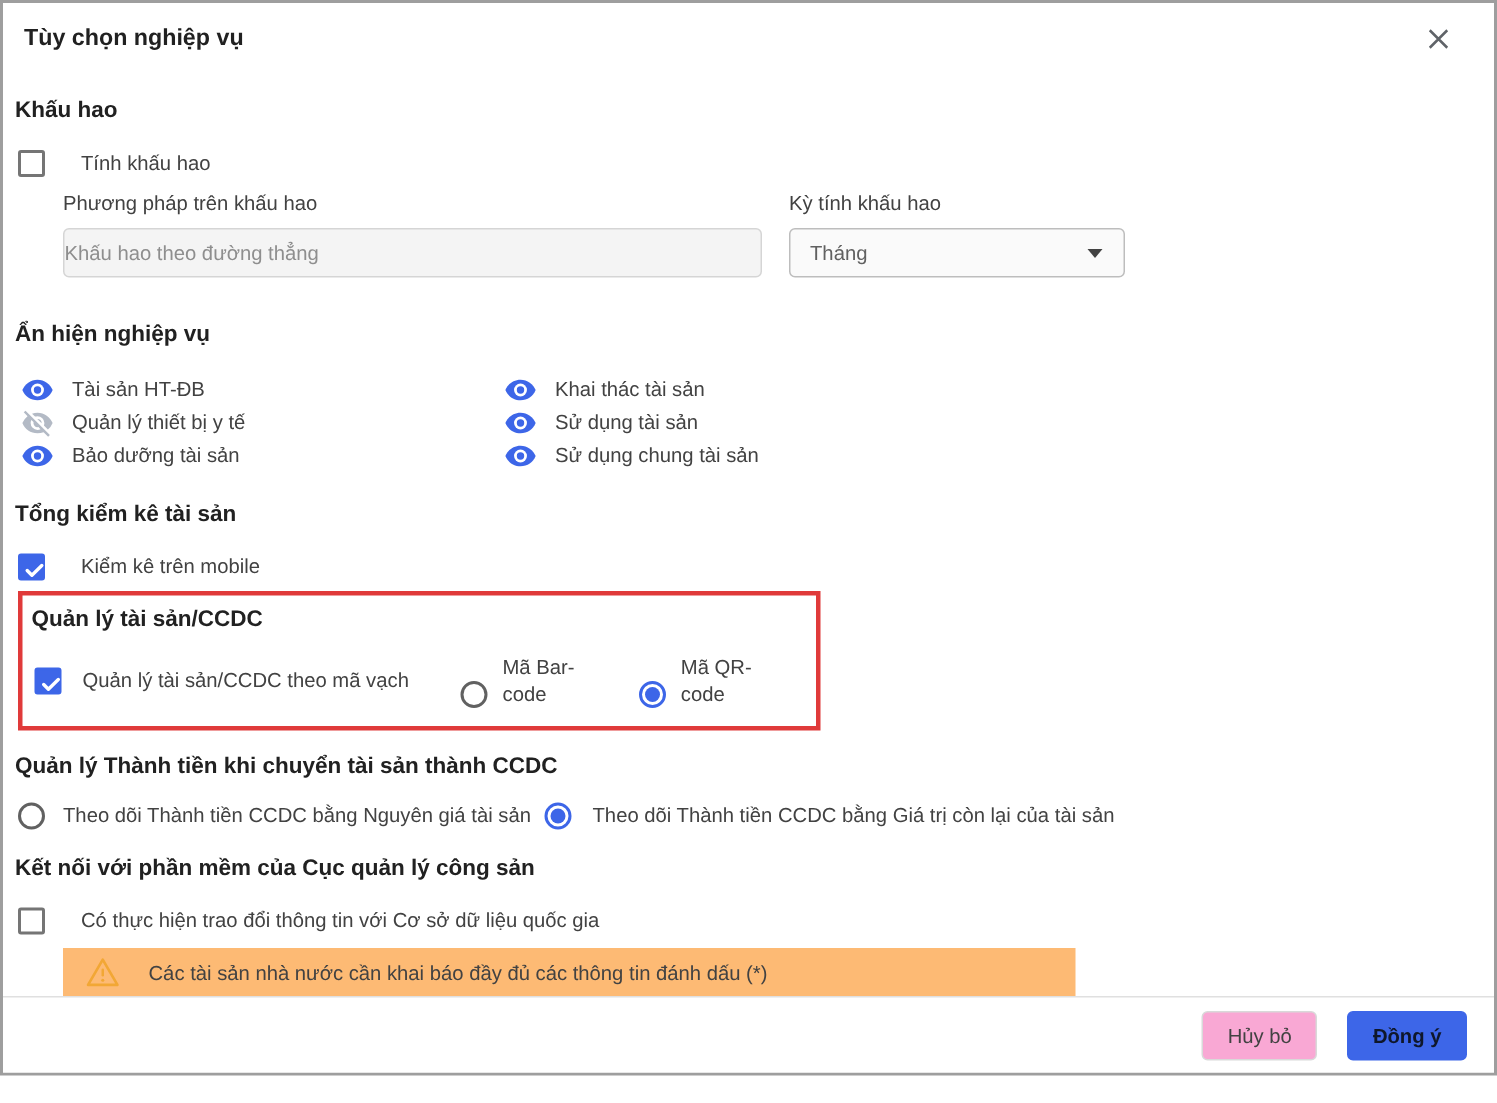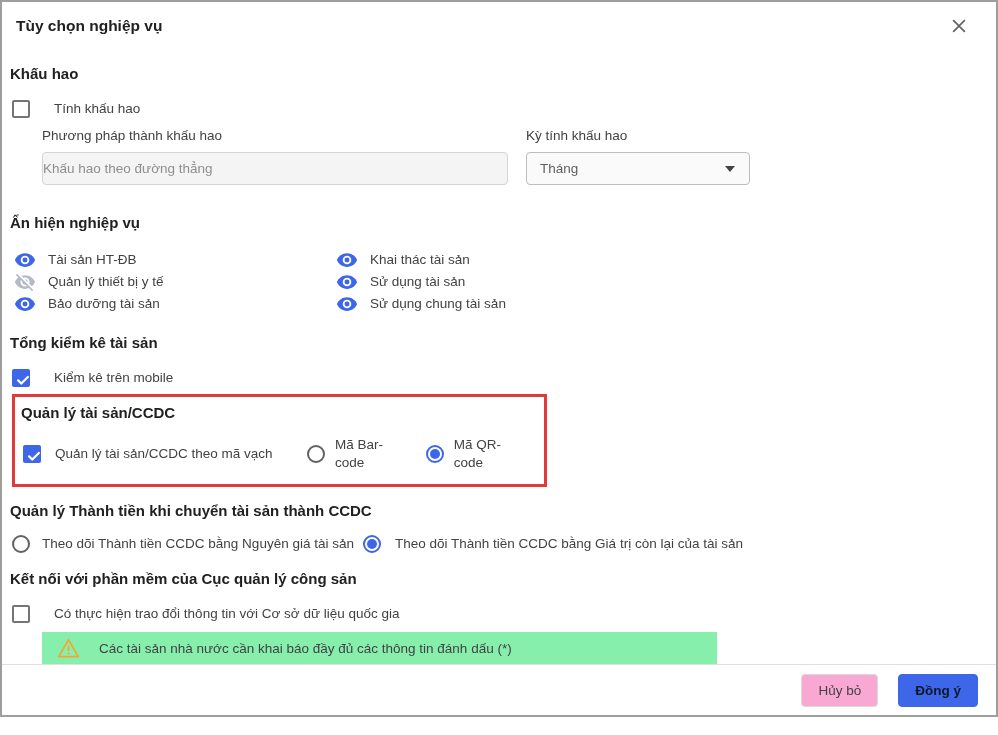--- a/index.html
+++ b/index.html
@@ -75,41 +75,41 @@
   .eye-btn { width: 22px; height: 22px; display: flex; align-items: center; justify-content: center; cursor: pointer; background: none; border: none; }
 
   .red-box {
     margin-top: 7px; margin-left: 2px;
     width: 535px; border: 3px solid #E03A3A;
     padding: 6px 0 12px 6px;
   }
   .red-box .section-h { margin-top: 0; }
   .barcode-row { display: flex; align-items: center; margin-top: 13px; padding-left: 2px; }
   .barcode-check-group { display: flex; align-items: center; gap: 14px; flex: 0 0 284px; }
-  .radio-group { display: flex; align-items: center; gap: 10px; margin-right: 26px; }
+  .radio-group { display: flex; align-items: flex-end; gap: 10px; margin-right: 26px; }
 
   .radio {
     width: 18px; height: 18px; flex: 0 0 18px;
     border: 2px solid #616161; border-radius: 50%;
     background: #fff; cursor: pointer; position: relative;
   }
   .radio.selected { border-color: #3D66E8; }
   .radio.selected::after {
     content: ""; position: absolute; top: 2px; left: 2px;
     width: 10px; height: 10px; border-radius: 50%; background: #3D66E8;
   }
 
   .money-row { display: flex; align-items: center; margin-top: 14px; padding-left: 2px; }
   .money-row .radio-group-1 { display: flex; align-items: center; gap: 12px; flex: 0 0 351px; }
   .money-row .radio-group-2 { display: flex; align-items: center; gap: 14px; }
 
   .warn-banner {
     margin-top: 9px; margin-left: 32px;
     width: 675px; height: 33px;
-    background: #86efac;
+    background: #fdba74;
     display: flex; align-items: center;
     padding-left: 14px; gap: 18px;
   }
   .warn-text { font-size: 13.5px; color: #424242; }
 
   .footer {
     position: absolute; left: 0; right: 0; bottom: 0;
     height: 51px; border-top: 1px solid #e0e0e0;
     display: flex; align-items: center; justify-content: flex-end;
     gap: 20px; padding-right: 18px; background: #fff;
@@ -140,21 +140,21 @@
     </div>
 
     <div class="section-h h-khauhao">Khấu hao</div>
 
     <div class="check-row">
       <span class="checkbox"></span>
       <span class="check-label">Tính khấu hao</span>
     </div>
 
     <div class="field-labels">
-      <span class="field-label fl-method">Phương pháp thành khấu hao</span>
+      <span class="field-label fl-method">Phương pháp trên khấu hao</span>
       <span class="field-label">Kỳ tính khấu hao</span>
     </div>
 
     <div class="fields-row">
       <div class="text-input">
         <span>Khấu hao theo đường thẳng</span>
       </div>
       <div class="select">
         <span>Tháng</span>
         <span class="caret-down"></span>

